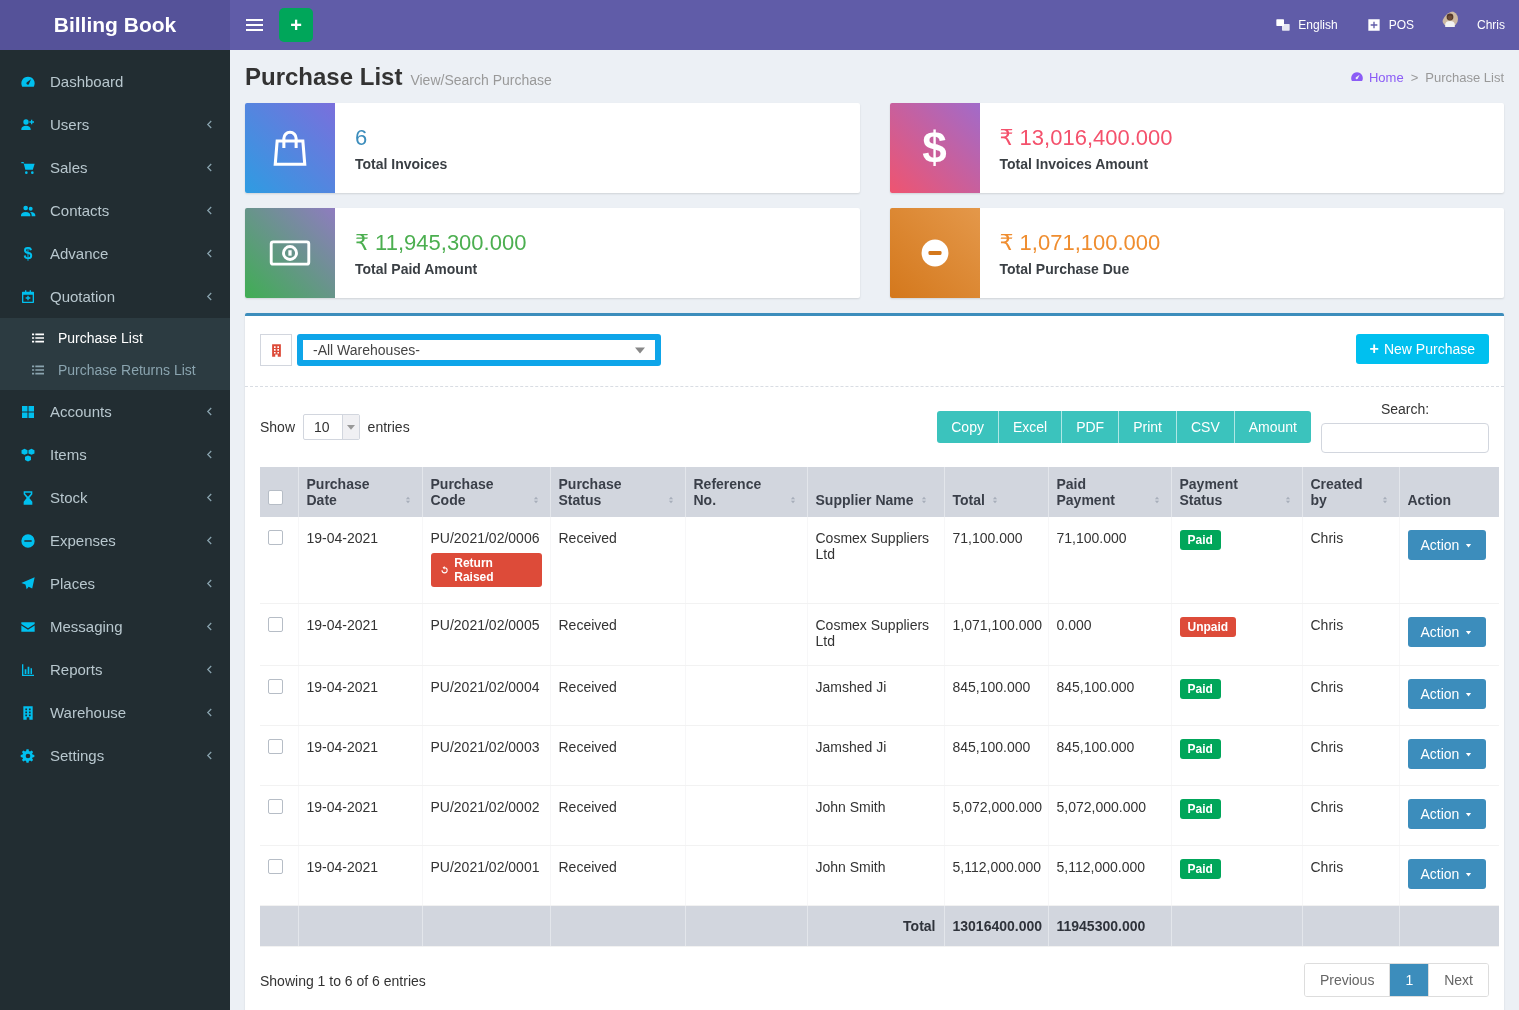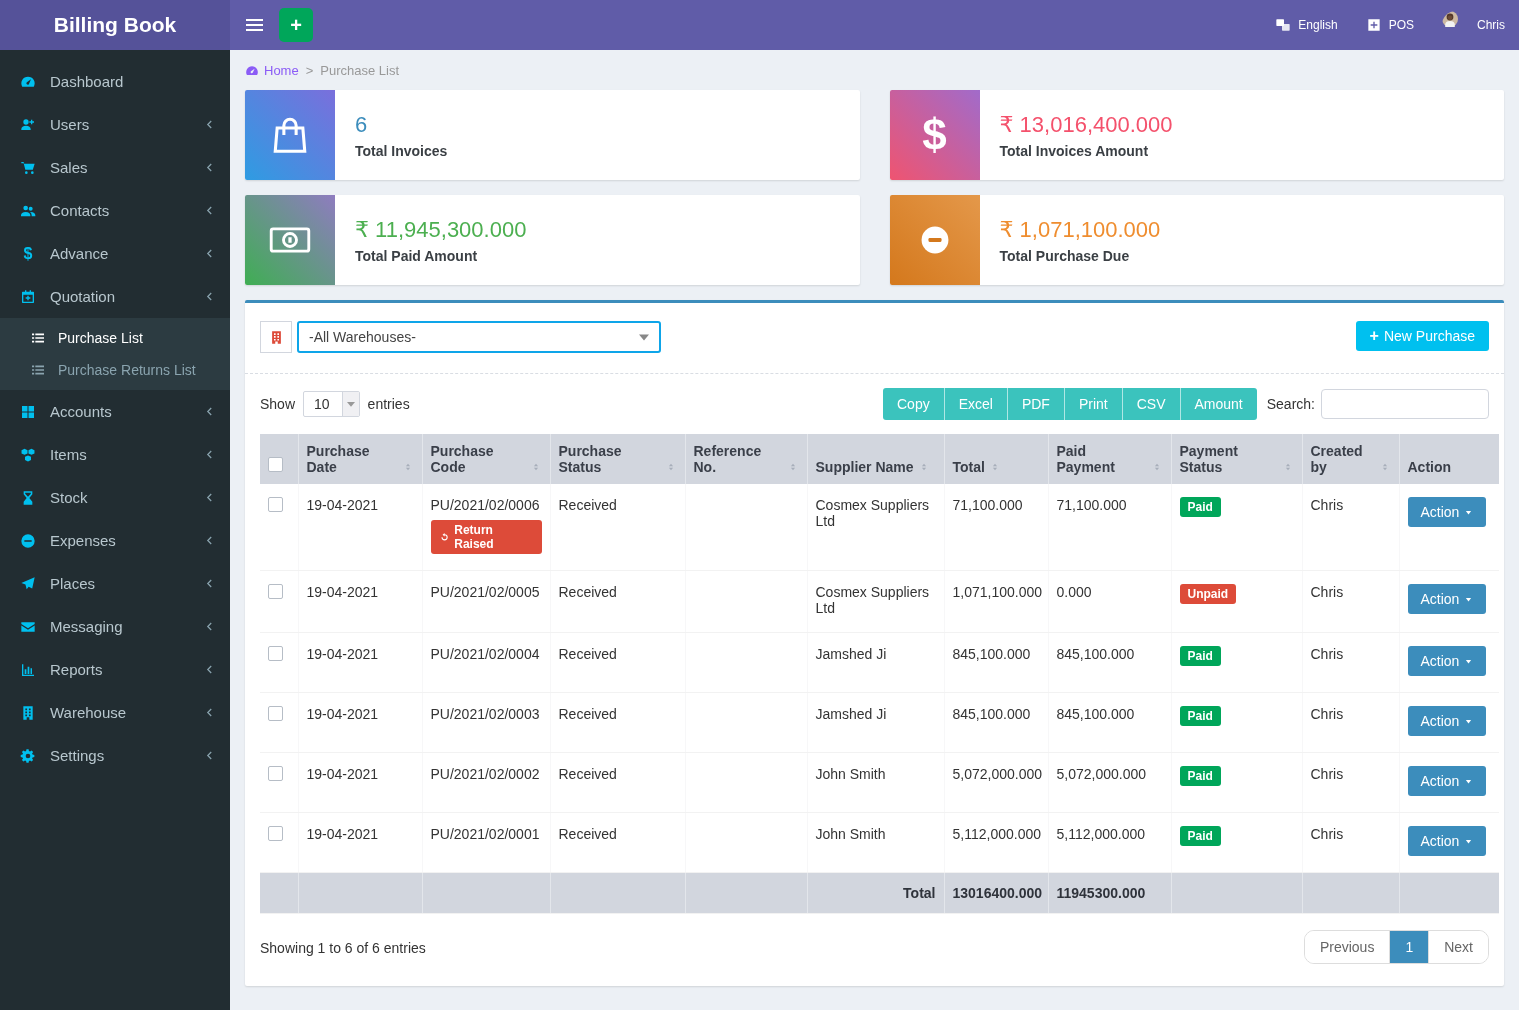--- a/index.html
+++ b/index.html
@@ -53,39 +53,39 @@
   .card-body { padding:14px 20px; display:flex; flex-direction:column; justify-content:center; gap:5px; }
   .card-value { font-size:22px; }
   .card-label { font-size:14px; font-weight:bold; color:#3a3f44; }
 
   
   .panel { background:#fff; margin:15px 0 0; border-top:3px solid #3c8dbc; box-shadow:0 1px 2px rgba(0,0,0,.12); border-radius:2px; padding:18px 15px 22px; }
   .panel-row1 { display:flex; align-items:flex-start; justify-content:space-between; }
   .wh-group { display:flex; align-items:stretch; gap:5px; }
   .wh-icon-box { width:32px; height:32px; border:1px solid #d2d6de; display:flex; align-items:center; justify-content:center; color:#dd4b39; }
   .wh-icon-box svg { width:15px; height:15px; }
-  .select2 { width:364px; height:32px; border:2px solid #0ea5e9; border-radius:3px; display:flex; align-items:center; padding:0 10px; cursor:pointer; color:#444; }
+  .select2 { width:364px; height:32px; border:6px solid #0ea5e9; border-radius:3px; display:flex; align-items:center; padding:0 10px; cursor:pointer; color:#444; }
   .select2 .s2-caret { margin-left:auto; color:#888; }
   .s2-caret svg { width:10px; height:10px; }
   .btn-new { background:#00c0ef; color:#fff; border:none; border-radius:3px; padding:7px 14px; font-size:14px; cursor:pointer; display:flex; align-items:center; gap:5px; }
   .btn-new b { font-size:16px; line-height:1; }
   .dashed-div { border-top:1px dashed #d9dde3; margin:20px -15px 14px; }
 
   .panel-row2 { display:flex; align-items:center; }
   .length-group { display:flex; align-items:center; gap:8px; color:#333; }
   .select-sm { display:inline-flex; border:1px solid #d2d6de; border-radius:2px; overflow:hidden; cursor:pointer; background:#fff; }
   .select-sm .val { padding:4px 12px 4px 10px; min-width:36px; }
   .select-sm .arr { width:17px; background:#f0f0f3; border-left:1px solid #d2d6de; display:flex; align-items:center; justify-content:center; color:#999; }
   .select-sm .arr svg { width:8px; height:8px; }
   .row2-right { margin-left:auto; display:flex; align-items:center; }
   .dt-buttons { display:flex; }
   .dt-btn { background:#3bc3bd; color:#fff; border:none; border-right:1px solid rgba(255,255,255,.6); padding:8px 14px; font-size:14px; cursor:pointer; }
   .dt-btn:first-child { border-radius:3px 0 0 3px; }
   .dt-btn:last-child { border-right:none; border-radius:0 3px 3px 0; }
-  .search-group { display:flex; align-items:center; gap:6px; margin-left:10px; }
+  .search-group { display:flex; align-items:center; gap:6px; margin-left:10px;flex-direction:column; }
   .search-input { width:168px; height:30px; border:1px solid #d2d6de; border-radius:4px; padding:0 8px; font-size:14px; outline:none; }
 
   
   table.dt { width:100%; border-collapse:collapse; margin-top:14px; table-layout:fixed; }
   .dt th { background:#d2d6de; color:#3a3f49; font-size:14px; font-weight:bold; text-align:left; padding:9px 8px; border-right:1px solid #e3e6eb; vertical-align:bottom; cursor:pointer; }
   .dt th:last-child { border-right:none; }
   .th-in { display:flex; justify-content:flex-start; align-items:flex-end; gap:4px; }
   .sort-ic { width:12px; height:14px; color:#a7aeba; flex:none; margin-bottom:1px; }
   .dt td { padding:13px 8px 16px; border-bottom:1px solid #f2f2f2; border-right:1px solid #f7f7f8; vertical-align:top; font-size:14px; color:#333; }
   .dt td:last-child { border-right:none; }
@@ -95,21 +95,21 @@
   .badge-red { background:#dd4b39; }
   .code-badge { margin-top:7px; }
   .code-badge svg { width:11px; height:11px; }
   .action-btn { background:#3c8dbc; color:#fff; border:none; border-radius:3px; padding:7px 13px; font-size:14px; cursor:pointer; display:inline-flex; align-items:center; gap:5px; }
   .action-btn svg { width:9px; height:9px; }
   .dt tfoot td { background:#d2d6de; border-right:1px solid #e3e6eb; font-weight:bold; padding:12px 8px; color:#2f333b; }
   .tf-label { text-align:right; }
 
   .table-bottom { display:flex; justify-content:space-between; align-items:flex-start; margin-top:16px; }
   .dt-info { color:#333; padding-top:10px; }
-  .pagination { display:inline-flex; border:1px solid #ddd; border-radius:10px; overflow:hidden; }
+  .pagination { display:inline-flex; border:1px solid #ddd; border-radius:3px; overflow:hidden; }
   .page-btn { padding:8px 15px; color:#666; background:#fff; border-right:1px solid #ddd; cursor:pointer; text-decoration:none; font-size:14px; }
   .page-btn:last-child { border-right:none; }
   .page-btn.active { background:#3c8dbc; color:#fff; }
 </style>
 </head>
 <body>
 
 <aside class="sidebar">
   <div class="logo">Billing Book</div>
   <nav class="menu" id="sidebar-menu">
@@ -321,20 +321,23 @@
               <circle cx="20" cy="17" r="5.5" fill="#6b4a35"></circle>
             </svg>
         </span>
         <span>Chris</span>
       </span>
     </div>
   </header>
 
   <div class="content">
     <div class="content-header">
+      <div>
+        <h1 class="page-title">Purchase List</h1><span class="page-subtitle">View/Search Purchase</span>
+      </div>
       <div class="breadcrumb">
         <span class="bc-home">
           <svg viewBox="0 0 24 24" fill="currentColor">
               <path fill-rule="evenodd" d="M12 4a10 10 0 0 0-8.66 15h17.32A10 10 0 0 0 12 4zm1.2 11.2a2 2 0 1 1-2.9-2.75L16.5 8l-3.3 7.2z"></path>
             </svg>
           <span>Home</span>
         </span>
         <span>&gt;</span>
         <span>Purchase List</span>
       </div>

